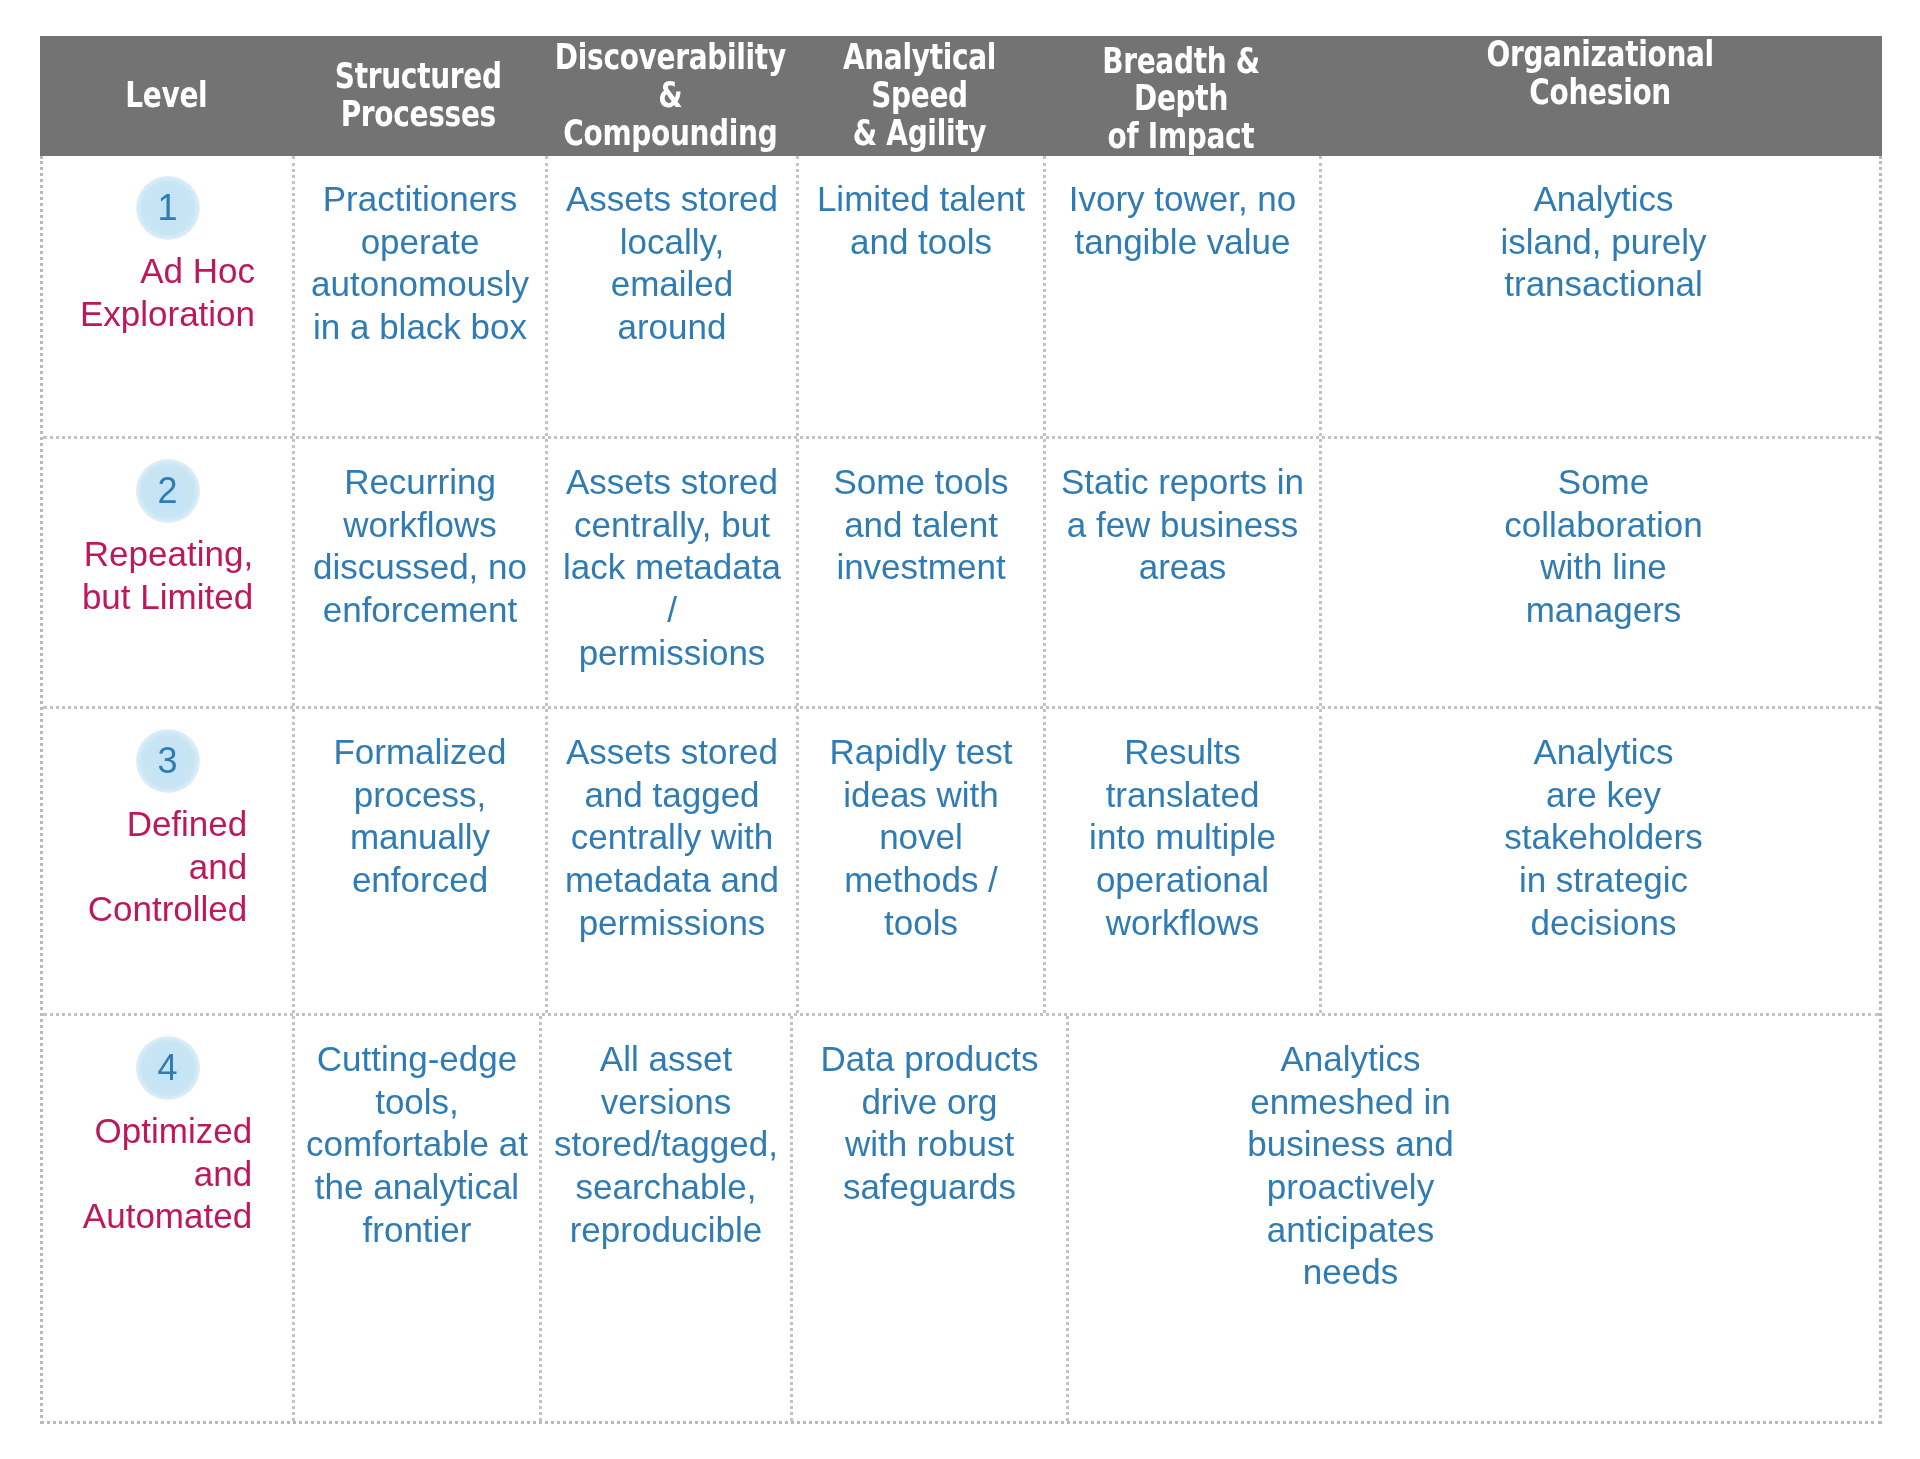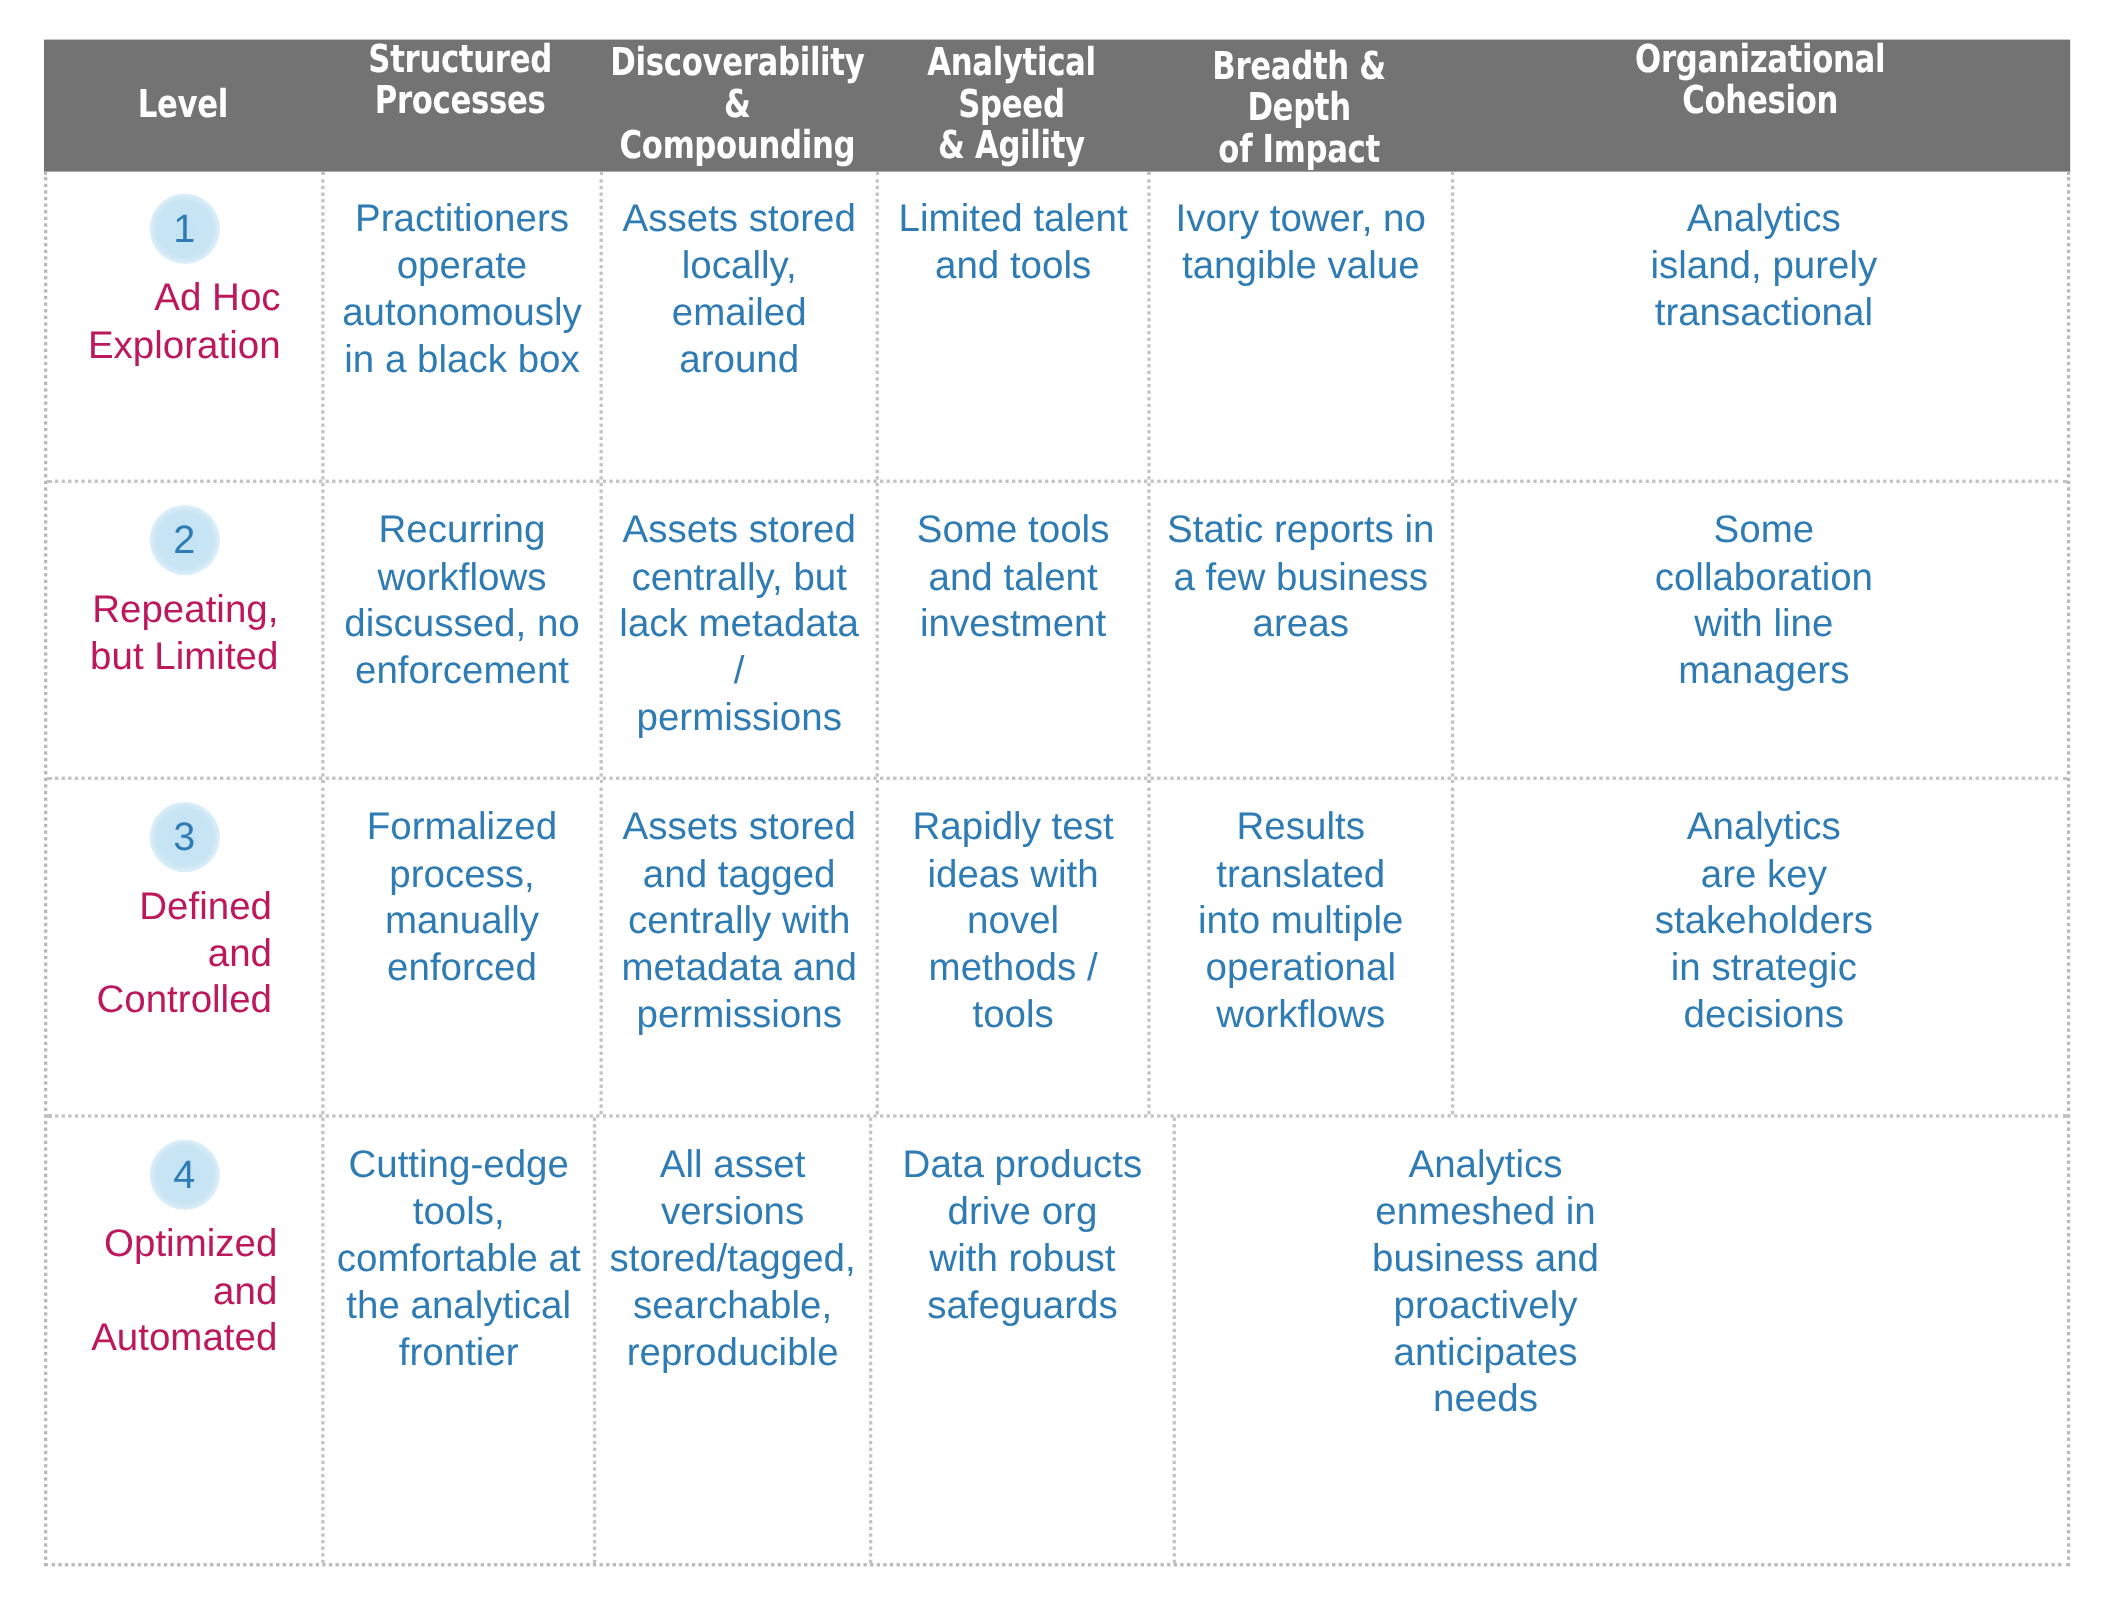--- a/index.html
+++ b/index.html
@@ -124,21 +124,21 @@
 </style>
 </head>
 <body>
 
 <div id="maturity-table">
 
   <div class="header-row">
     <div class="h0" style="display:flex;align-items:center;justify-content:center;height:100%;">
       <div class="header-cell level-head">Level</div>
     </div>
-    <div class="h1" style="display:flex;align-items:flex-start;justify-content:center;height:100%;">
+    <div class="h1" style="display:flex;align-items:center;justify-content:center;height:100%;">
       <div class="header-cell">Structured
 Processes</div>
     </div>
     <div class="h2" style="display:flex;align-items:center;justify-content:center;height:100%;">
       <div class="header-cell">Discoverability &amp;
 Compounding</div>
     </div>
     <div class="h3" style="display:flex;align-items:center;justify-content:center;height:100%;">
       <div class="header-cell">Analytical Speed
 &amp; Agility</div>

